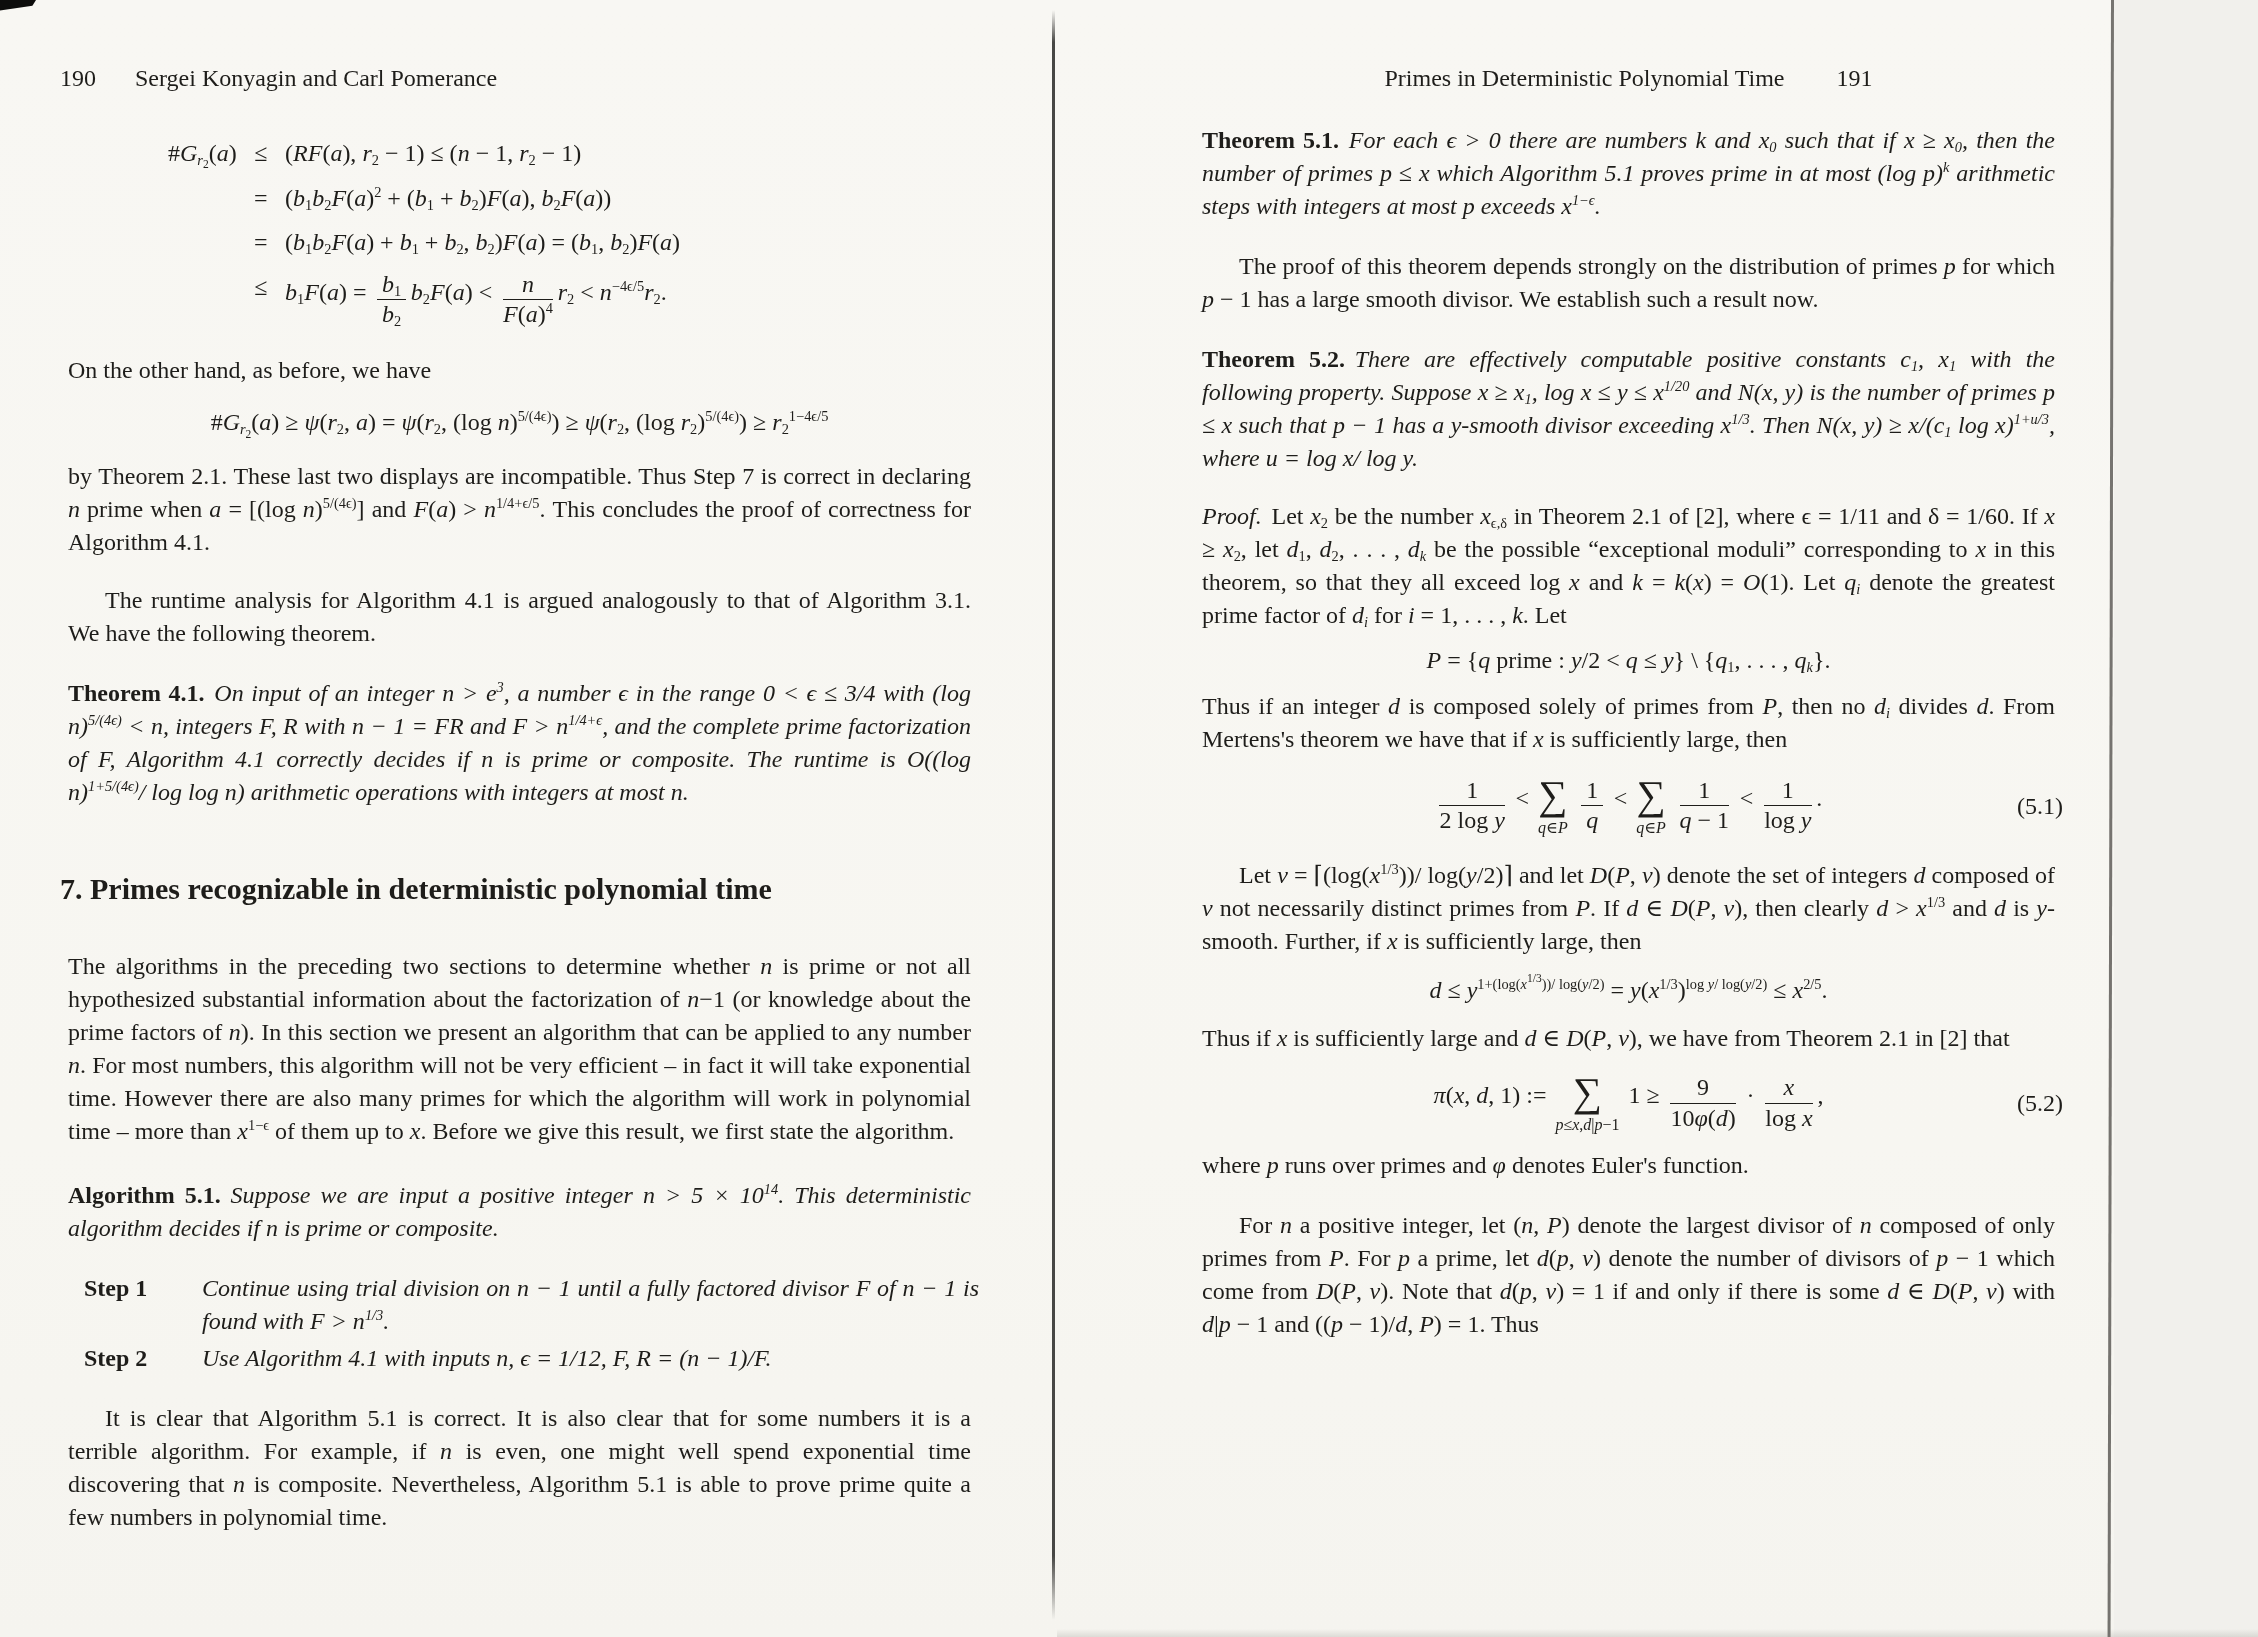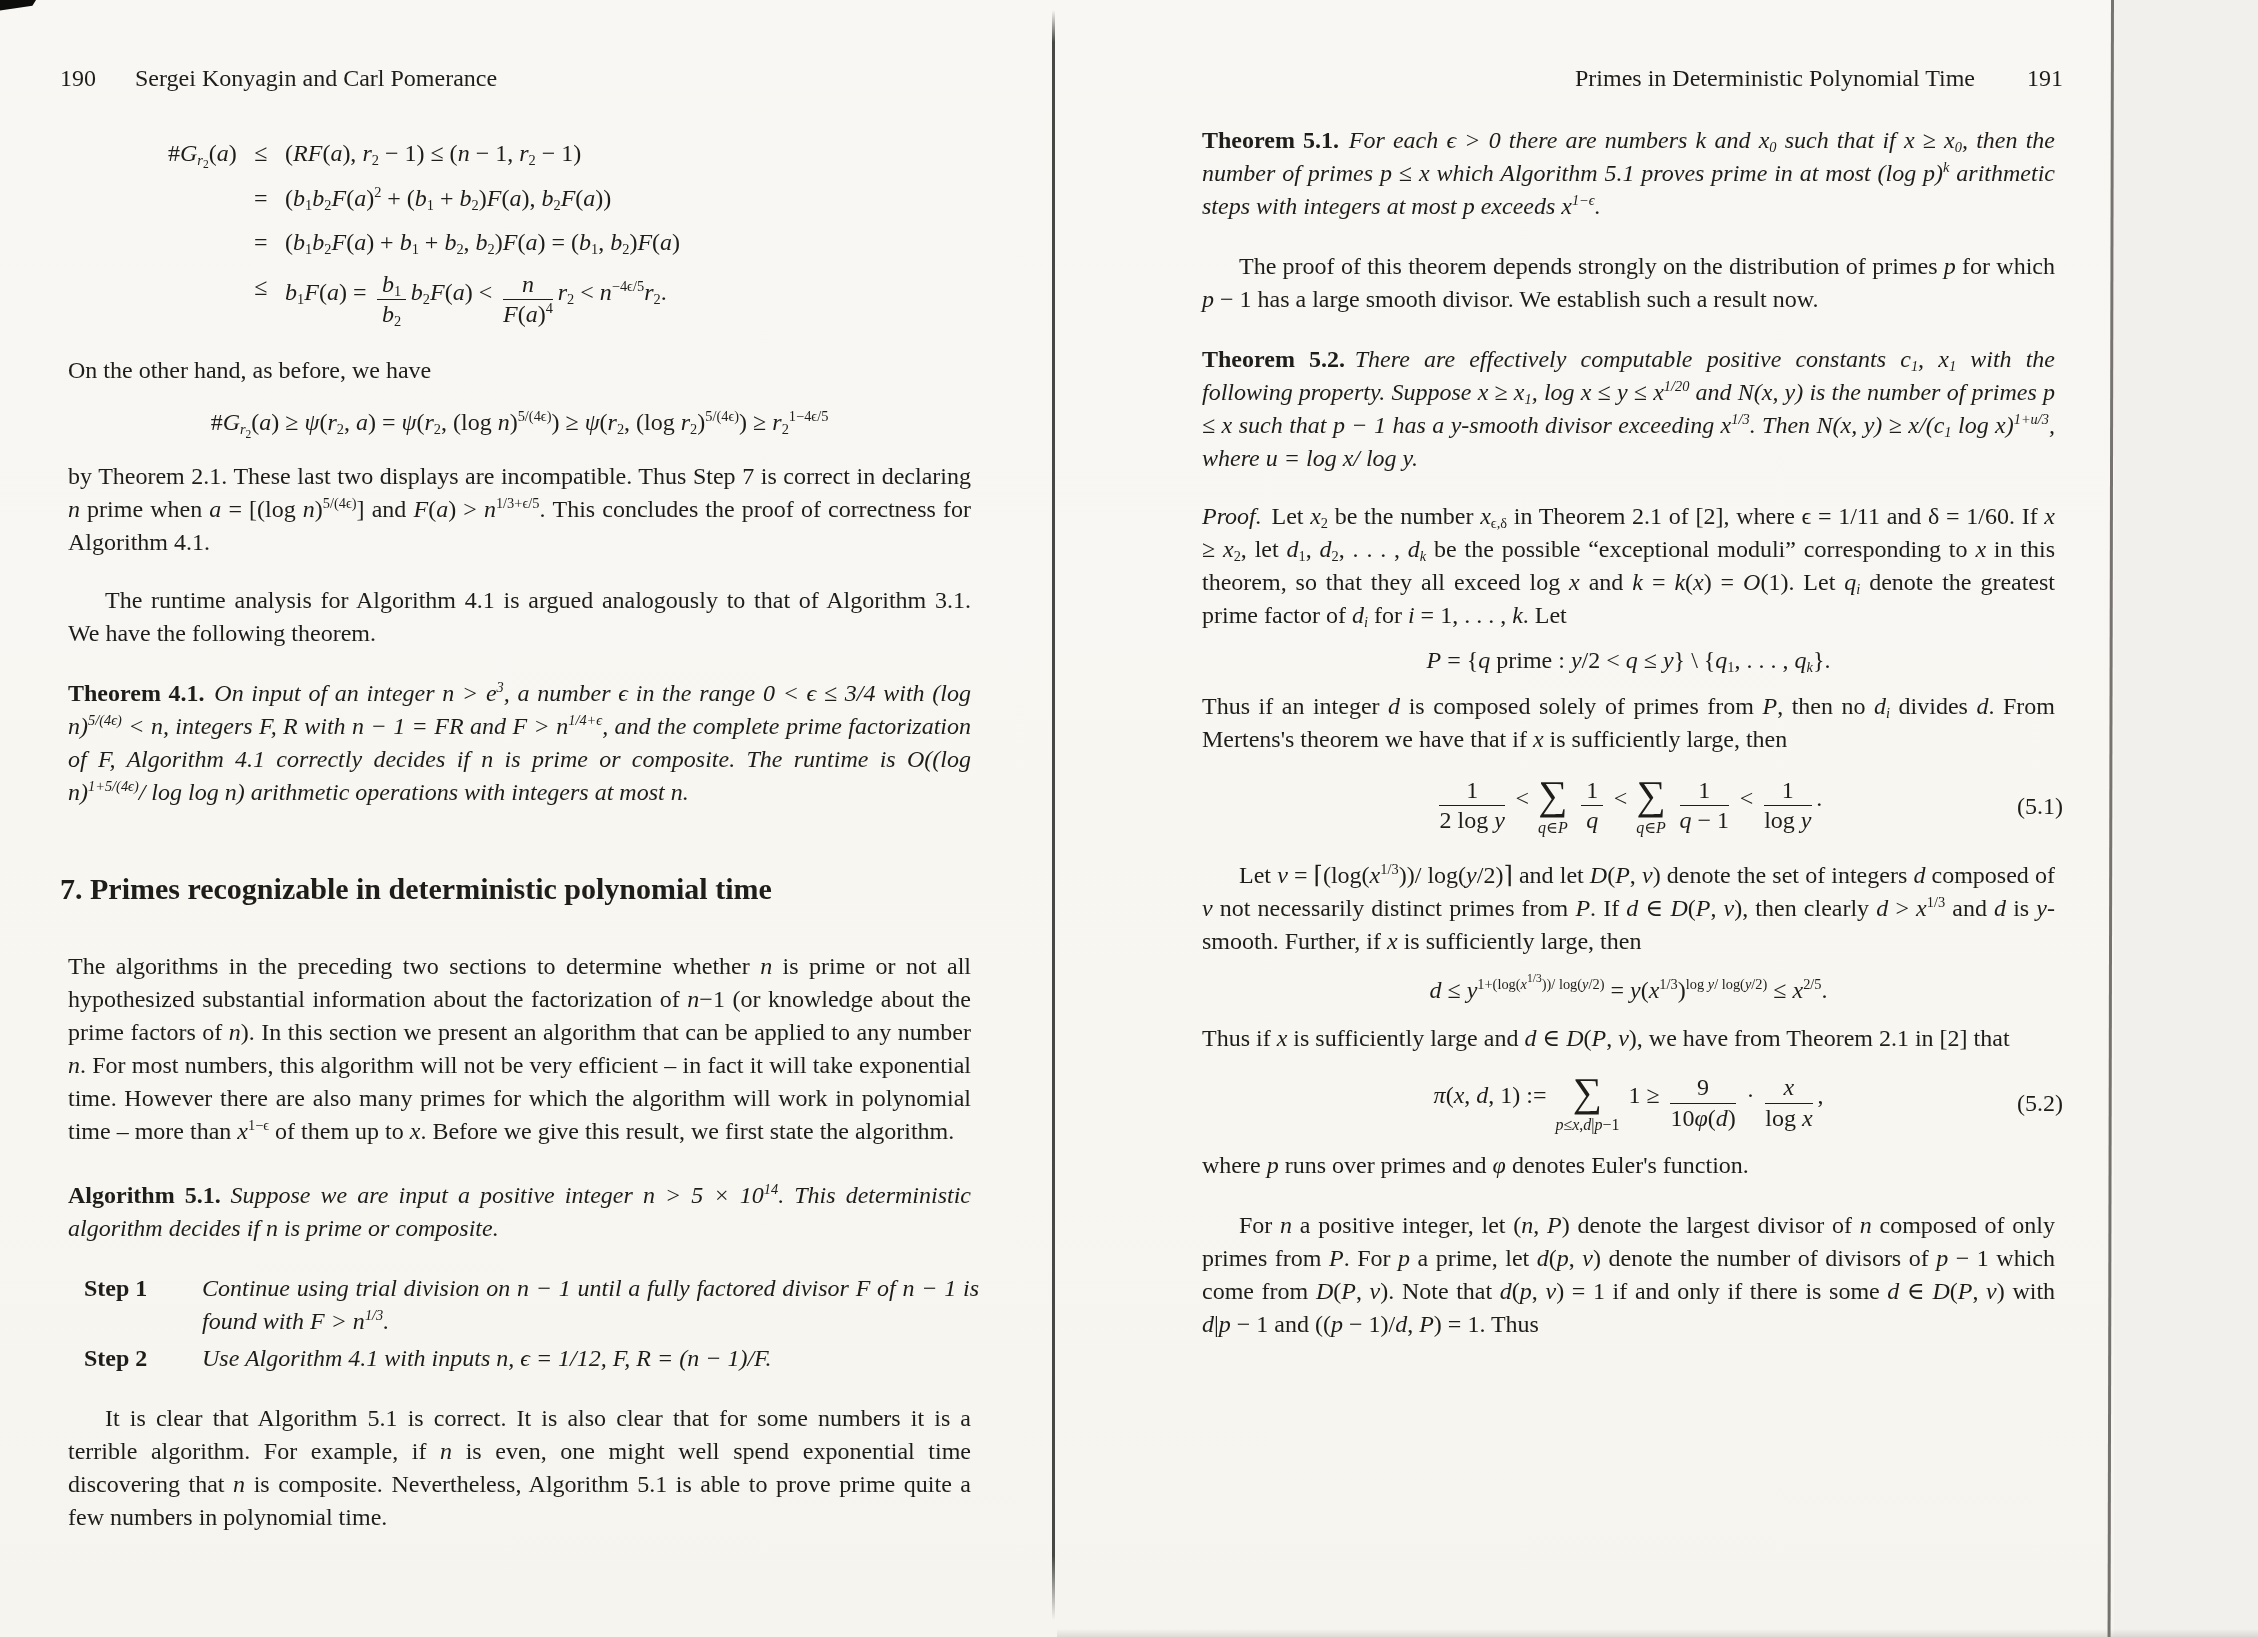--- a/index.html
+++ b/index.html
@@ -8,21 +8,21 @@
     background:linear-gradient(180deg,#f8f7f3 0%, #f7f6f1 70%, #f5f4ef 100%);
     font-family:"Liberation Serif","DejaVu Serif",serif;
     color:#1e1d1a; font-size:24px; line-height:33px;
   }
   .page { position:absolute; top:0; }
   .page-left  { left:60px;  width:919px; padding-top:62px; }
   .page-right { left:1194px; width:869px; padding-top:62px; }
 
   .runhead { display:flex; align-items:baseline; }
   .runhead .pnum { margin-right:39px; }
-  .runhead-right { text-align:right; }
+  .runhead-right { text-align:center; }
   .runhead-right .pnum { margin-left:46px; }
 
   .para { margin:8px; text-align:justify; }
   .ind { text-indent:37px; }
   .it { font-style:italic; }
   .thmlabel { font-weight:bold; margin-right:9.7px; }
 
   sup,sub { font-size:60%; line-height:0; position:relative; vertical-align:baseline; }
   sup { top:-0.62em; }
   sub { top:0.28em; }
@@ -96,21 +96,21 @@
     <span class="ac3">(<i>b</i><sub>1</sub><i>b</i><sub>2</sub><i>F</i>(<i>a</i>) + <i>b</i><sub>1</sub> + <i>b</i><sub>2</sub>, <i>b</i><sub>2</sub>)<i>F</i>(<i>a</i>) = (<i>b</i><sub>1</sub>, <i>b</i><sub>2</sub>)<i>F</i>(<i>a</i>)</span>
     <span class="ac1"></span>
     <span class="ac2">≤</span>
     <span class="ac3"><i>b</i><sub>1</sub><i>F</i>(<i>a</i>) = <span class="frac"><span class="fn"><i>b</i><sub>1</sub></span><span class="fd"><i>b</i><sub>2</sub></span></span><i>b</i><sub>2</sub><i>F</i>(<i>a</i>) &lt; <span class="frac"><span class="fn"><i>n</i></span><span class="fd"><i>F</i>(<i>a</i>)<sup>4</sup></span></span><i>r</i><sub>2</sub> &lt; <i>n</i><sup>−4ϵ/5</sup><i>r</i><sub>2</sub>.</span>
   </div>
 
   <p class="para" style="margin-top:25px">On the other hand, as before, we have</p>
 
   <div class="disp" style="margin-top:19.3px">#<i class="scr">G</i><sub><i>r</i><sub>2</sub></sub>(<i>a</i>) ≥ <i>ψ</i>(<i>r</i><sub>2</sub>, <i>a</i>) = <i>ψ</i>(<i>r</i><sub>2</sub>, (log <i>n</i>)<sup>5/(4ϵ)</sup>) ≥ <i>ψ</i>(<i>r</i><sub>2</sub>, (log <i>r</i><sub>2</sub>)<sup>5/(4ϵ)</sup>) ≥ <i>r</i><sub>2</sub><sup>1−4ϵ/5</sup></div>
 
-  <p class="para" style="margin-top:21px">by Theorem 2.1. These last two displays are incompatible. Thus Step 7 is correct in declaring <i>n</i> prime when <i>a</i> = [(log <i>n</i>)<sup>5/(4ϵ)</sup>] and <i>F</i>(<i>a</i>) &gt; <i>n</i><sup>1/3+ϵ/5</sup>. This concludes the proof of correctness for Algorithm 4.1.</p>
+  <p class="para" style="margin-top:21px">by Theorem 2.1. These last two displays are incompatible. Thus Step 7 is correct in declaring <i>n</i> prime when <i>a</i> = [(log <i>n</i>)<sup>5/(4ϵ)</sup>] and <i>F</i>(<i>a</i>) &gt; <i>n</i><sup>1/4+ϵ/5</sup>. This concludes the proof of correctness for Algorithm 4.1.</p>
 
   <p class="para ind" style="margin-top:25px">The runtime analysis for Algorithm 4.1 is argued analogously to that of Algorithm 3.1. We have the following theorem.</p>
 
   <p class="para" style="margin-top:27px"><b class="thmlabel">Theorem 4.1.</b><span class="it">On input of an integer n &gt; e<sup>3</sup>, a number ϵ in the range 0 &lt; ϵ ≤ 3/4 with (log n)<sup>5/(4ϵ)</sup> &lt; n, integers F, R with n − 1 = FR and F &gt; n<sup>1/4+ϵ</sup>, and the complete prime factorization of F, Algorithm 4.1 correctly decides if n is prime or composite. The runtime is O((log n)<sup>1+5/(4ϵ)</sup>/ log log n) arithmetic operations with integers at most n.</span></p>
 
   <h2 class="section-heading">7. Primes recognizable in deterministic polynomial time</h2>
 
   <p class="para" style="margin-top:42px">The algorithms in the preceding two sections to determine whether <i>n</i> is prime or not all hypothesized substantial information about the factorization of <i>n</i>−1 (or knowledge about the prime factors of <i>n</i>). In this section we present an algorithm that can be applied to any number <i>n</i>. For most numbers, this algorithm will not be very efficient – in fact it will take exponential time. However there are also many primes for which the algorithm will work in polynomial time – more than <i>x</i><sup>1−ϵ</sup> of them up to <i>x</i>. Before we give this result, we first state the algorithm.</p>
 
   <p class="para" style="margin-top:31px"><b class="thmlabel">Algorithm 5.1.</b><span class="it">Suppose we are input a positive integer n &gt; 5 × 10<sup>14</sup>. This deterministic algorithm decides if n is prime or composite.</span></p>

